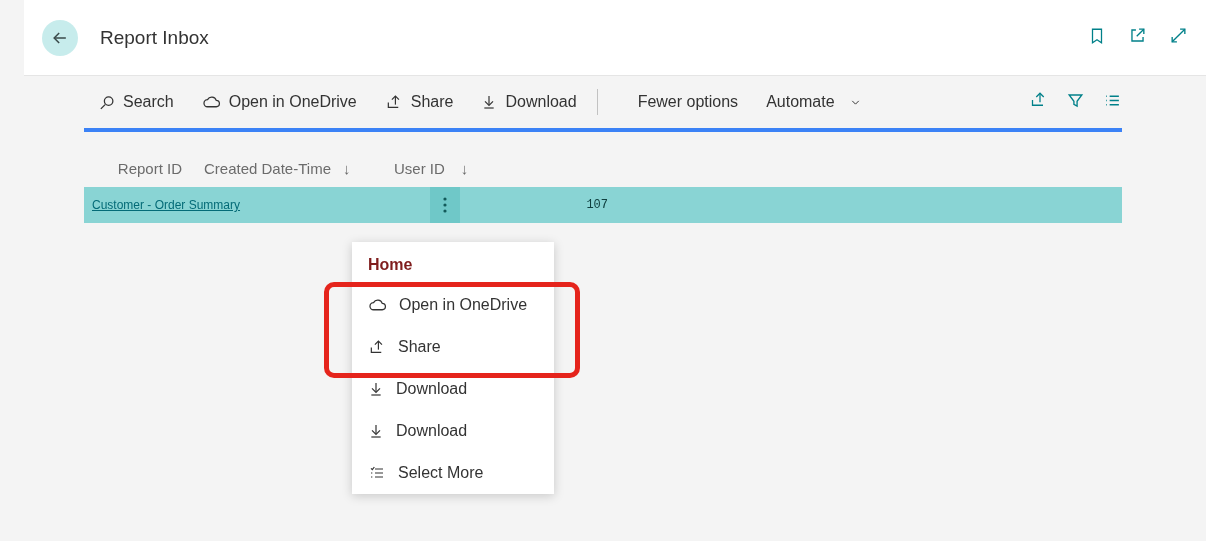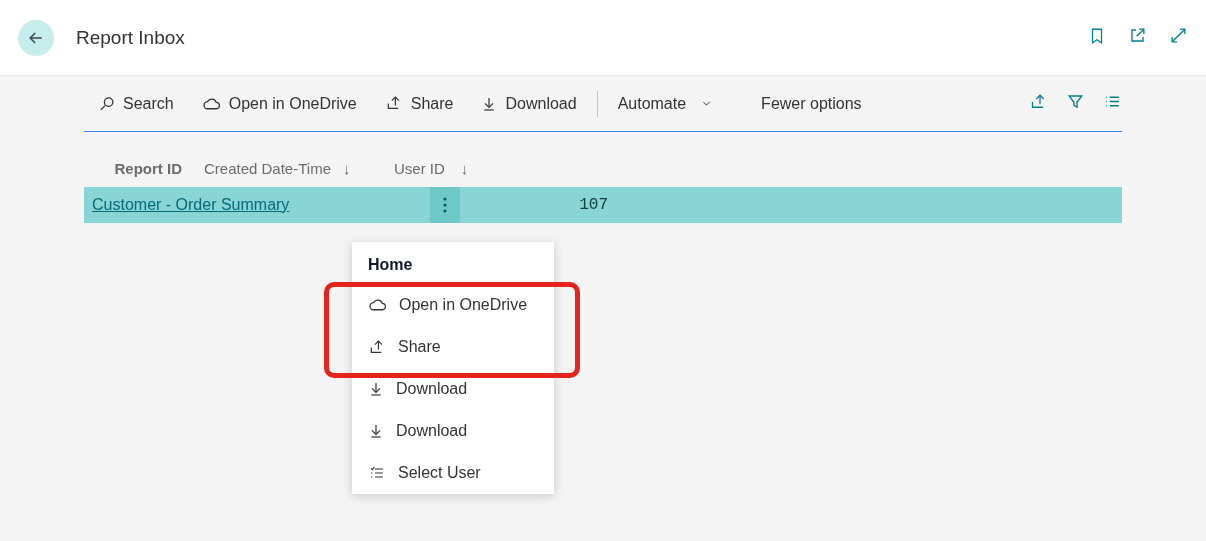--- a/index.html
+++ b/index.html
@@ -5,38 +5,39 @@
   * { box-sizing: border-box; margin: 0; padding: 0; font-family: "Segoe UI", -apple-system, BlinkMacSystemFont, sans-serif; }
   body { width: 1206px; height: 541px; background: #f4f4f4; overflow: hidden; position: relative; }
 
   .topbar {
     height: 76px;
     background: #fff;
     display: flex;
     align-items: center;
     padding: 0 18px;
     border-bottom: 1px solid #e5e5e5;
+    margin-left: 24px;
   }
   .back-circle {
     width: 36px; height: 36px; border-radius: 50%;
     background: #c7ecec; display:flex; align-items:center; justify-content:center;
     cursor:pointer;
   }
   .page-title { margin-left: 22px; font-size: 19px; color: #333; }
   .spacer { flex: 1; }
   .top-right { display:flex; gap: 22px; align-items:center; }
   .top-right svg { color:#008089; }
 
   .content-area {
     padding: 0 84px;
   }
 
   .action-bar {
     display:flex; align-items:center; gap:0; height:56px;
-    border-bottom: 1px solid #3b82f6;
+    border-bottom: 4px solid #3b82f6;
   }
   .action-item {
     display:flex; align-items:center; gap:8px;
     padding: 0 14px; height:100%;
     font-size:16px; color:#333; cursor:pointer;
   }
   .action-item svg { color:#333; }
   .action-divider {
     width:1px; height:26px; background:#c2c2c2; margin: 0 6px;
   }
@@ -44,29 +45,29 @@
   .action-right { margin-left:auto; display:flex; gap:18px; align-items:center; }
   .action-right svg { color:#008089; }
 
   .table {
     margin-top: 28px;
   }
   .thead {
     display:flex; font-size:15px; color:#6b6b6b; padding: 0 8px 10px 8px;
   }
   .th-name { width: 436px; }
-  .th-id { width: 90px; text-align:right;font-weight:bold; }
+  .th-id { width: 90px; text-align:right; }
   .th-date { width: 190px; padding-left: 22px; display:flex; align-items:center; gap:12px;}
   .th-user { width: 120px; padding-left: 22px; display:flex; align-items:flex-start; gap:16px;}
   .down-arrow { font-size:15px; color:#6b6b6b; }
 
   .trow {
     display:flex; align-items:center;
     background:#89d4d4; height:36px;
-    font-size:16px; color:#104040;
+    font-size:12px; color:#104040;
   }
   .td-name {
     width: 346px; padding-left:8px;
     color:#046b77; text-decoration: underline;
     cursor:pointer;
   }
   .td-more {
     width: 30px; height:36px; background:#6fc8c8;
     display:flex; align-items:center; justify-content:center;
     cursor:pointer;
@@ -79,21 +80,21 @@
   .dots svg { color:#125a5a; }
 
   
   .ctxmenu {
     position:absolute;
     left: 352px; top: 242px;
     width: 202px;
     background:#fff;
     box-shadow: 0 2px 10px rgba(0,0,0,0.18);
   }
-  .ctx-header { font-size:16px; font-weight:600; padding:14px 16px 10px 16px; color:#0f172a;}
+  .ctx-header { font-size:16px; font-weight:600; padding:14px 16px 10px 16px; color:#7f1d1d;}
   .ctx-item {
     display:flex; align-items:center; gap:12px;
     padding: 12px 16px;
     font-size:16px; color:#333; cursor:pointer;
   }
   .ctx-item svg { color:#333; flex-shrink:0; }
 
   .highlight-box {
     position:absolute;
     left: 324px; top:282px;
@@ -164,28 +165,28 @@
     </div>
     <div class="action-item">
       <svg width="16" height="18" viewBox="0 0 24 24" fill="none" stroke="currentColor" stroke-width="1.8">
           <path d="M12 3v13"></path>
           <path d="M6 11l6 6 6-6"></path>
           <path d="M5 21h14"></path>
         </svg>
       <span>Download</span>
     </div>
     <div class="action-divider"></div>
+    <div class="action-item" style="margin-left:20px">
+      <span>Fewer options</span>
+    </div>
     <div class="action-item">
       <span>Automate</span>
       <svg class="action-chevron" width="13" height="13" viewBox="0 0 24 24" fill="none" stroke="currentColor" stroke-width="1.8">
           <path d="M6 9l6 6 6-6"></path>
         </svg>
-    </div>
-    <div class="action-item" style="margin-left:20px">
-      <span>Fewer options</span>
     </div>
 
     <div class="action-right">
       <span>
         <svg width="19" height="18" viewBox="0 0 24 24" fill="none" stroke="currentColor" stroke-width="1.7">
             <path d="M4 12v7h14"></path>
             <path d="M9 8l5-5 5 5"></path>
             <path d="M14 3v12"></path>
           </svg>
       </span>
@@ -264,17 +265,17 @@
         <path d="M5 21h14"></path>
       </svg>
     <span>Download</span>
   </div>
   <div class="ctx-item">
     <svg width="18" height="16" viewBox="0 0 24 24" fill="none" stroke="currentColor" stroke-width="1.8">
         <path d="M9 6h12M9 12h12M9 18h12"></path>
         <path d="M3 5l2 2 3-4"></path>
         <path d="M3 12h2M3 18h2"></path>
       </svg>
-    <span>Select User</span>
+    <span>Select More</span>
   </div>
 </div>
 
 <div class="highlight-box"></div>
 
 </body></html>

